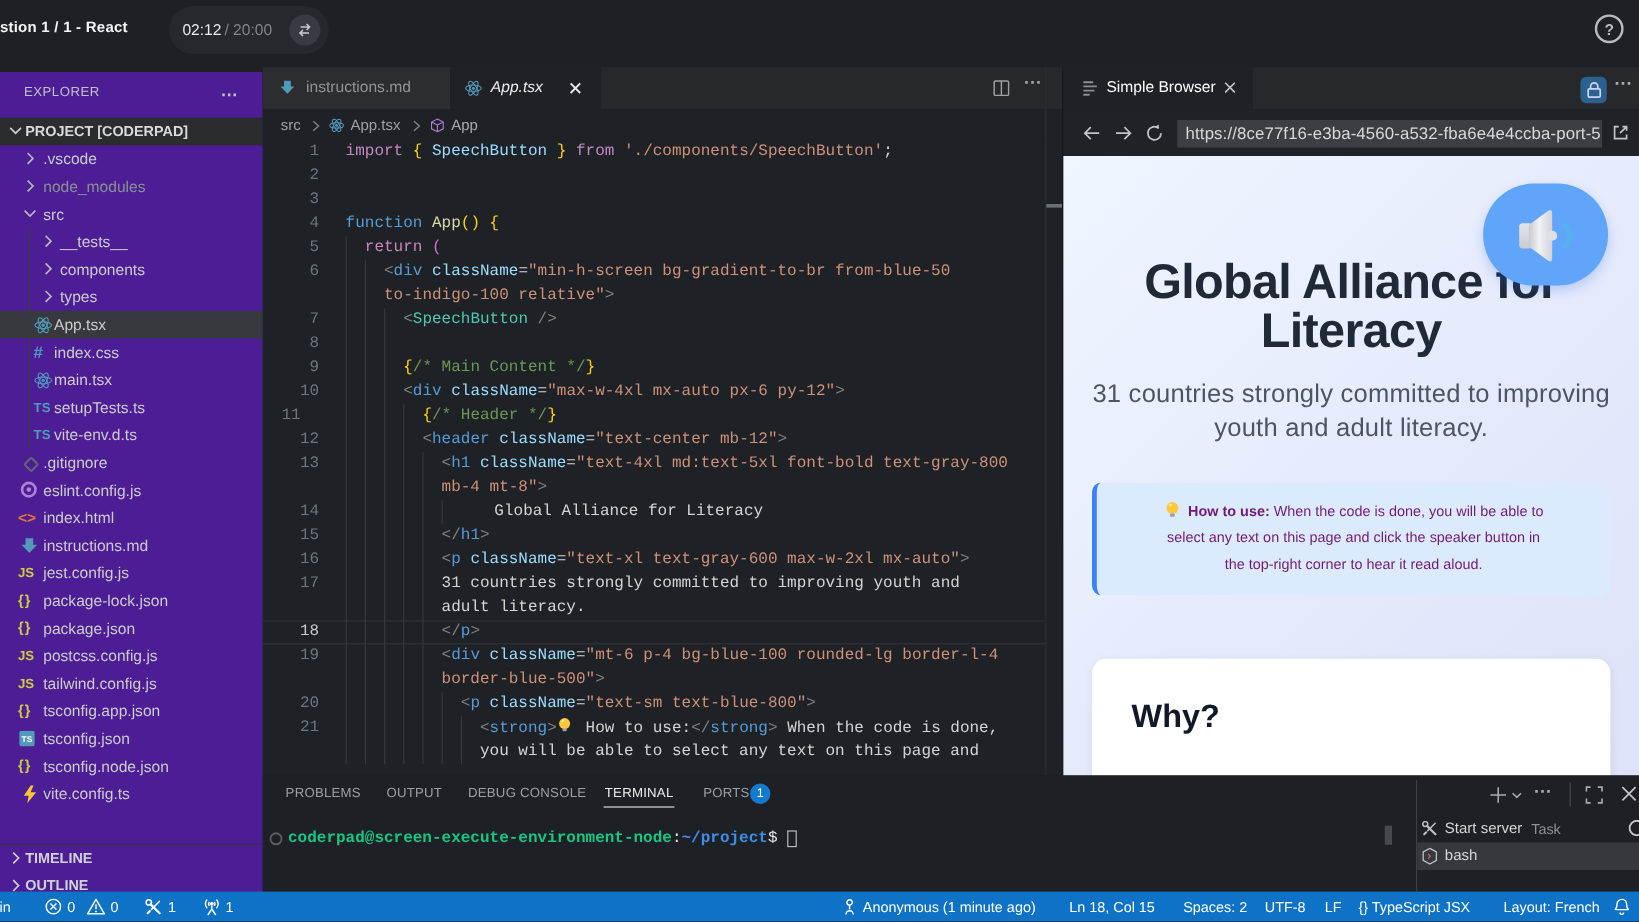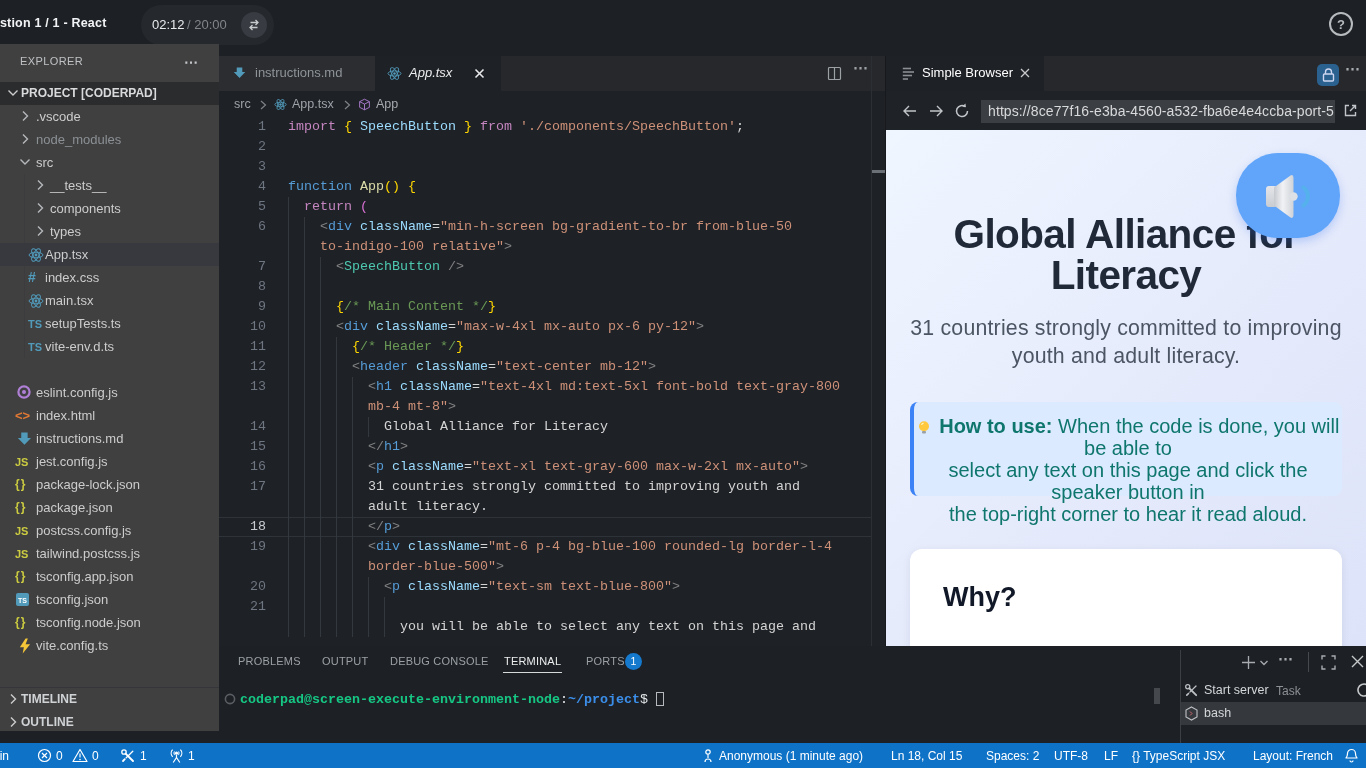--- a/index.html
+++ b/index.html
@@ -39,21 +39,21 @@
           <path d="M10.5 9.5 H3 M5.5 7 L3 9.5 L5.5 12" stroke="#c8cbce" stroke-width="1.3" fill="none"></path>
         </svg>
       </div>
     </div>
     <svg class="abs" style="left:1328px;top:11px;" width="26" height="26" viewBox="0 0 26 26">
       <circle cx="13" cy="13" r="11" stroke="#b8bbbe" stroke-width="2" fill="none"></circle>
       <text x="13" y="18" font-size="13" font-weight="bold" fill="#b8bbbe" text-anchor="middle" font-family="Liberation Sans">?</text>
     </svg>
   </div>
 
-  <div class="abs" id="sidebar" style="left:0;top:44px;width:219px;height:687px;background:#404040;text-decoration:underline;">
+  <div class="abs" id="sidebar" style="left:0;top:60px;width:219px;height:687px;background:#4c1d95;text-decoration:underline;">
     <div class="abs" style="left:20px;top:11px;font-size:11px;color:#bfc2c5;letter-spacing:0.4px;">EXPLORER</div>
     <div class="abs" style="left:184px;top:10px;color:#c2c5c8;font-size:14px;letter-spacing:1px;font-weight:bold;">⋯</div>
 
     <div class="trow" style="top:38px;background:#2b2c2e;font-weight:bold;font-size:12px;color:#d8dadc;">
       <svg class="chev" style="left:5px;" width="16" height="16" viewBox="0 0 16 16">
           <path d="M3.5 5.5 L8 10 L12.5 5.5" stroke="#cccccc" stroke-width="1.4" fill="none"></path>
         </svg>
       <span style="position:absolute;left:21px;">PROJECT [CODERPAD]</span>
     </div>
     <div class="trow" style="top:61px;">
@@ -120,20 +120,26 @@
       <span style="position:absolute;left:45px;">main.tsx</span>
     </div>
     <div class="trow" style="top:268px;">
       <span class="abs" style="left:28px;top:1px;color:#519aba;font-weight:bold;font-size:11px;">TS</span>
       <span style="position:absolute;left:45px;">setupTests.ts</span>
     </div>
     <div class="trow" style="top:291px;">
       <span class="abs" style="left:28px;top:1px;color:#519aba;font-weight:bold;font-size:11px;">TS</span>
       <span style="position:absolute;left:45px;">vite-env.d.ts</span>
     </div>
+    <div class="trow" style="top:314px;">
+      <svg class="chev" style="left:18px;top:5px;" width="13" height="13" viewBox="0 0 14 14">
+          <rect x="3.5" y="3.5" width="7" height="7" rx="1" transform="rotate(45 7 7)" stroke="#5d6970" stroke-width="1.5" fill="none"></rect>
+        </svg>
+      <span style="position:absolute;left:36px;">.gitignore</span>
+    </div>
     <div class="trow" style="top:337px;">
       <svg class="chev" style="left:16px;top:3px;" width="16" height="16" viewBox="0 0 16 16">
           <circle cx="8" cy="8" r="5.6" stroke="#b07fd6" stroke-width="2.2" fill="none"></circle>
           <circle cx="8" cy="8" r="2" fill="#b07fd6"></circle>
         </svg>
       <span style="position:absolute;left:36px;">eslint.config.js</span>
     </div>
     <div class="trow" style="top:360px;">
       <span class="abs" style="left:15px;top:0px;color:#e37933;font-weight:bold;font-size:13px;">&lt;&gt;</span>
       <span style="position:absolute;left:36px;">index.html</span>
@@ -155,21 +161,21 @@
     <div class="trow" style="top:452px;">
       <span class="abs" style="left:15px;top:0px;color:#cbcb41;font-weight:bold;font-size:12px;">{ }</span>
       <span style="position:absolute;left:36px;">package.json</span>
     </div>
     <div class="trow" style="top:475px;">
       <span class="abs" style="left:15px;top:1px;color:#cbcb41;font-weight:bold;font-size:11px;">JS</span>
       <span style="position:absolute;left:36px;">postcss.config.js</span>
     </div>
     <div class="trow" style="top:498px;">
       <span class="abs" style="left:15px;top:1px;color:#cbcb41;font-weight:bold;font-size:11px;">JS</span>
-      <span style="position:absolute;left:36px;">tailwind.postcss.js</span>
+      <span style="position:absolute;left:36px;">tailwind.config.js</span>
     </div>
     <div class="trow" style="top:521px;">
       <span class="abs" style="left:15px;top:0px;color:#cbcb41;font-weight:bold;font-size:12px;">{ }</span>
       <span style="position:absolute;left:36px;">tsconfig.app.json</span>
     </div>
     <div class="trow" style="top:544px;">
       <svg class="abs" style="left:16px;top:5px;" width="13" height="13" viewBox="0 0 13 13">
           <rect x="0" y="0" width="13" height="13" rx="2" fill="#519aba"></rect>
           <text x="6.5" y="9.5" font-size="7" font-weight="bold" fill="#ffffff" text-anchor="middle" font-family="Liberation Sans">TS</text>
         </svg>
@@ -272,21 +278,21 @@
       <div class="ln" style="top:0px;">1</div>
       <div class="ln" style="top:20px;">2</div>
       <div class="ln" style="top:40px;">3</div>
       <div class="ln" style="top:60px;">4</div>
       <div class="ln" style="top:80px;">5</div>
       <div class="ln" style="top:100px;">6</div>
       <div class="ln" style="top:140px;">7</div>
       <div class="ln" style="top:160px;">8</div>
       <div class="ln" style="top:180px;">9</div>
       <div class="ln" style="top:200px;">10</div>
-      <div class="ln" style="top:220px;">11</div>
+      <div class="ln" style="top:220px;text-align:center;">11</div>
       <div class="ln" style="top:240px;">12</div>
       <div class="ln" style="top:260px;">13</div>
       <div class="ln" style="top:300px;">14</div>
       <div class="ln" style="top:320px;">15</div>
       <div class="ln" style="top:340px;">16</div>
       <div class="ln" style="top:360px;">17</div>
       <div class="ln" style="top:400px;color:#c8ccd0;">18</div>
       <div class="ln" style="top:420px;">19</div>
       <div class="ln" style="top:460px;">20</div>
       <div class="ln" style="top:480px;">21</div>
@@ -296,29 +302,34 @@
       <div class="cl mono" style="top:80px;">  <span class="kp">return</span> <span class="bg2">(</span></div>
       <div class="cl mono" style="top:100px;">    <span class="ag">&lt;</span><span class="kb">div</span> <span class="lb">className</span>=<span class="st">"min-h-screen bg-gradient-to-br from-blue-50</span></div>
       <div class="cl mono" style="top:120px;">    <span class="st">to-indigo-100 relative"</span><span class="ag">&gt;</span></div>
       <div class="cl mono" style="top:140px;">      <span class="ag">&lt;</span><span class="tl">SpeechButton</span> <span class="ag">/&gt;</span></div>
       <div class="cl mono" style="top:180px;">      <span class="bg1">{</span><span class="cm">/* Main Content */</span><span class="bg1">}</span></div>
       <div class="cl mono" style="top:200px;">      <span class="ag">&lt;</span><span class="kb">div</span> <span class="lb">className</span>=<span class="st">"max-w-4xl mx-auto px-6 py-12"</span><span class="ag">&gt;</span></div>
       <div class="cl mono" style="top:220px;">        <span class="bg1">{</span><span class="cm">/* Header */</span><span class="bg1">}</span></div>
       <div class="cl mono" style="top:240px;">        <span class="ag">&lt;</span><span class="kb">header</span> <span class="lb">className</span>=<span class="st">"text-center mb-12"</span><span class="ag">&gt;</span></div>
       <div class="cl mono" style="top:260px;">          <span class="ag">&lt;</span><span class="kb">h1</span> <span class="lb">className</span>=<span class="st">"text-4xl md:text-5xl font-bold text-gray-800</span></div>
       <div class="cl mono" style="top:280px;">          <span class="st">mb-4 mt-8"</span><span class="ag">&gt;</span></div>
-      <div class="cl mono" style="top:300px;">            Global Alliance for Literacy</div>
+      <div class="cl mono" style="top:300px;padding-left:28px;">            Global Alliance for Literacy</div>
       <div class="cl mono" style="top:320px;">          <span class="ag">&lt;/</span><span class="kb">h1</span><span class="ag">&gt;</span></div>
       <div class="cl mono" style="top:340px;">          <span class="ag">&lt;</span><span class="kb">p</span> <span class="lb">className</span>=<span class="st">"text-xl text-gray-600 max-w-2xl mx-auto"</span><span class="ag">&gt;</span></div>
       <div class="cl mono" style="top:360px;">          31 countries strongly committed to improving youth and</div>
       <div class="cl mono" style="top:380px;">          adult literacy.</div>
       <div class="cl mono" style="top:400px;">          <span class="ag">&lt;/</span><span class="kb">p</span><span class="ag">&gt;</span></div>
       <div class="cl mono" style="top:420px;">          <span class="ag">&lt;</span><span class="kb">div</span> <span class="lb">className</span>=<span class="st">"mt-6 p-4 bg-blue-100 rounded-lg border-l-4</span></div>
       <div class="cl mono" style="top:440px;">          <span class="st">border-blue-500"</span><span class="ag">&gt;</span></div>
       <div class="cl mono" style="top:460px;">            <span class="ag">&lt;</span><span class="kb">p</span> <span class="lb">className</span>=<span class="st">"text-sm text-blue-800"</span><span class="ag">&gt;</span></div>
+      <div class="cl mono" style="top:480px;">              <span class="ag">&lt;</span><span class="kb">strong</span><span class="ag">&gt;</span><span style="display:inline-block;width:16px;vertical-align:-2px;"><svg width="13" height="15" viewBox="0 0 13 15">
+              <circle cx="6.5" cy="6" r="4.6" fill="#ffc83d"></circle>
+              <rect x="4.7" y="10.2" width="3.6" height="2.2" rx="0.8" fill="#9aa0a6"></rect>
+              <path d="M4.2 4.6 A 3 3 0 0 1 6.2 3" stroke="#fff3c4" stroke-width="1.1" fill="none"></path>
+            </svg></span> How to use:<span class="ag">&lt;/</span><span class="kb">strong</span><span class="ag">&gt;</span> When the code is done,</div>
       <div class="cl mono" style="top:500px;">              you will be able to select any text on this page and</div>
     </div>
 
     <div class="abs" style="left:652px;top:0px;width:1px;height:592px;background:#2c2f34;"></div>
     <div class="abs" style="left:653px;top:114px;width:14px;height:3px;background:#6b7077;"></div>
   </div>
 
   <div class="abs" id="browser" style="left:886px;top:56px;width:480px;height:592px;background:#1e2126;">
 
     <div class="abs" style="left:0;top:0;width:480px;height:35px;background:#26282b;">
@@ -383,21 +394,21 @@
           </defs>
           <rect x="2" y="13" width="11" height="21" rx="3" fill="url(#spk2)"></rect>
           <path d="M10 14.5 L26.5 2.5 Q29.5 1 29.5 5 V42 Q29.5 46 26.5 44.5 L10 32.5 Z" fill="url(#spk)"></path>
           <circle cx="29.5" cy="23.5" r="4.2" fill="#dde0e5"></circle>
           <path d="M39.5 14.5 A 11.5 11.5 0 0 1 39.5 32.5" stroke="#55b1ec" stroke-width="4" stroke-linecap="round" fill="none"></path>
         </svg>
       </div>
       <div class="abs" style="left:0;top:184px;width:480px;text-align:center;font-size:21.3px;line-height:28px;letter-spacing:0.2px;color:#4b5563;">31 countries strongly committed to improving<br>youth and adult literacy.</div>
 
       <div class="abs" style="left:24px;top:272px;width:432px;height:94px;background:#dbeafe;border-left:4px solid #3b82f6;border-radius:8px;">
-        <div class="abs" style="left:0;top:13px;width:428px;text-align:center;font-size:20px;line-height:22px;color:#0f766e;"><span style="display:inline-block;width:17px;vertical-align:-3px;"><svg width="14" height="16" viewBox="0 0 14 16">
+        <div class="abs" style="left:0;top:13px;width:428px;text-align:center;font-size:12px;line-height:22px;color:#701a75;"><span style="display:inline-block;width:17px;vertical-align:-3px;"><svg width="14" height="16" viewBox="0 0 14 16">
                 <circle cx="7" cy="6.3" r="5" fill="#ffc83d"></circle>
                 <rect x="5" y="11" width="4" height="2.6" rx="1" fill="#9aa0a6"></rect>
                 <path d="M4.4 4.8 A 3.2 3.2 0 0 1 6.6 3.1" stroke="#fff3c4" stroke-width="1.2" fill="none"></path>
               </svg></span> <b>How to use:</b> When the code is done, you will be able to<br>select any text on this page and click the speaker button in<br>the top-right corner to hear it read aloud.</div>
       </div>
 
       <div class="abs" style="left:24px;top:419px;width:432px;height:160px;background:#ffffff;border-radius:12px;box-shadow:0 2px 8px rgba(31,41,55,0.08);">
         <div class="abs" style="left:33px;top:33px;font-size:27px;font-weight:bold;color:#111827;">Why?</div>
       </div>
     </div>

